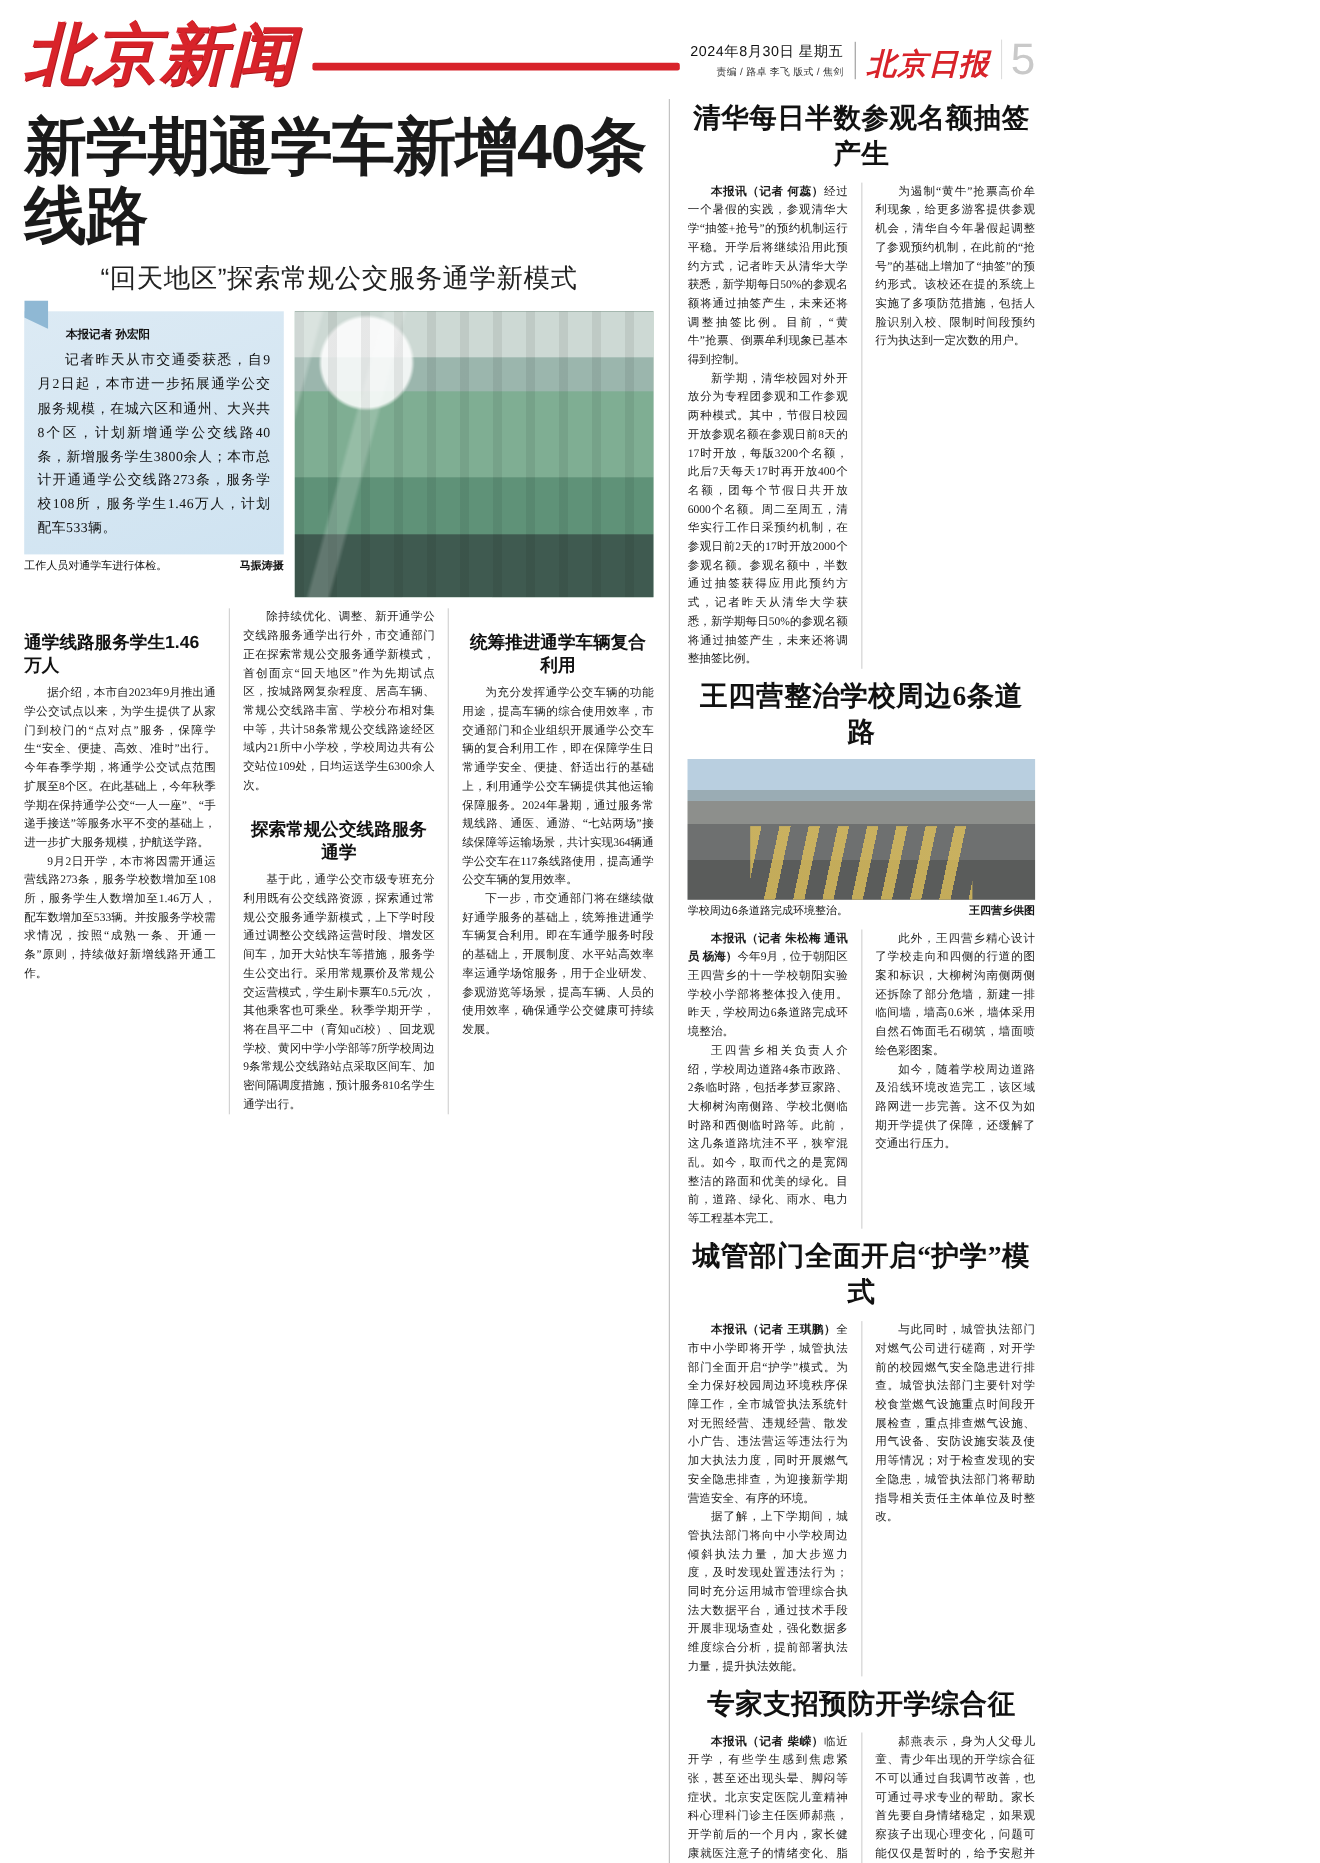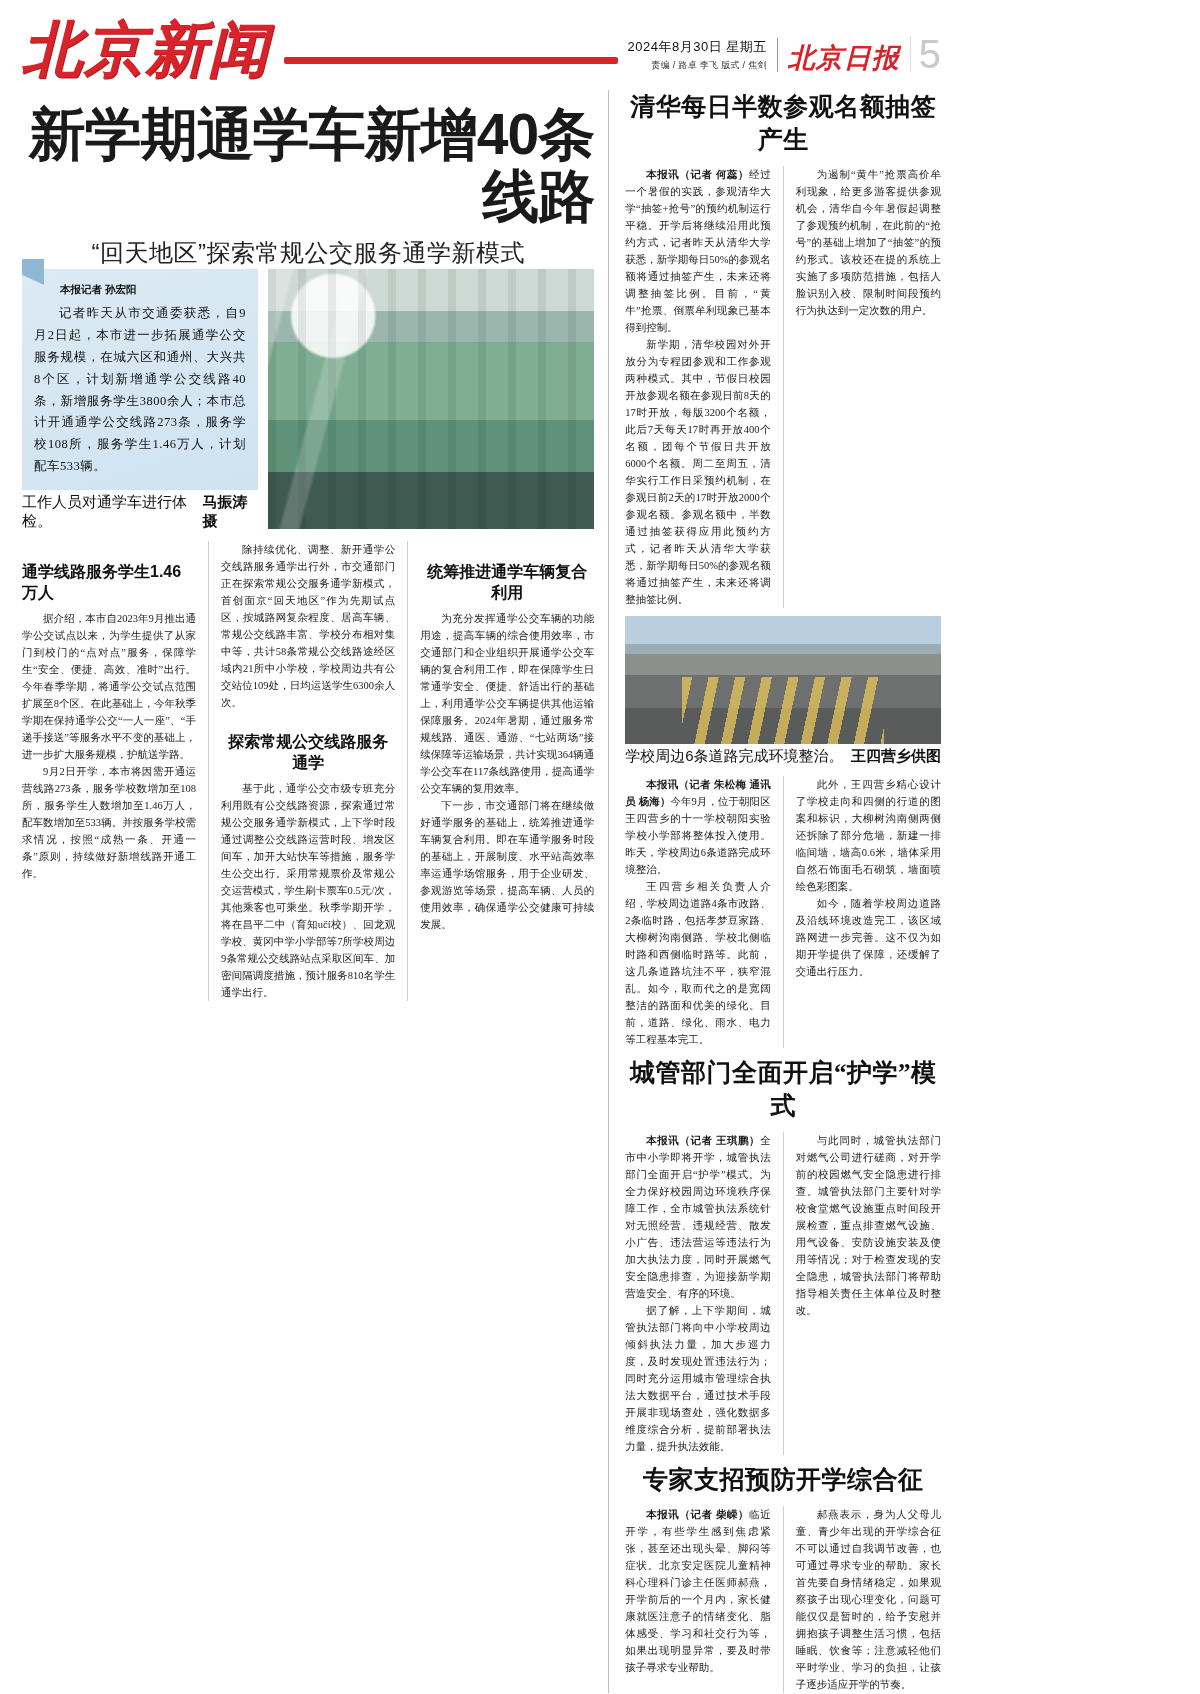--- a/index.html
+++ b/index.html
@@ -24,21 +24,21 @@
   .mast-right{ display:flex; align-items:flex-end; gap:10px; padding-bottom:14px;}
   .mast-dateblock{ text-align:right; padding-right:10px; border-right:1px solid #999;}
   .mast-date{ font-family:"Liberation Sans",sans-serif; font-size:13px; font-weight:normal; letter-spacing:.5px;}
   .mast-editors{ font-family:"Liberation Sans",sans-serif; font-size:9px; color:#333; margin-top:3px; letter-spacing:.3px;}
   .mast-paper{ font-size:27px; font-weight:bold; color:#d8232a; font-style:italic; letter-spacing:1px; line-height:1;}
   .mast-pageno{ font-size:40px; color:#c9c9c9; font-family:"Liberation Sans",sans-serif; line-height:.9; padding-left:8px; border-left:1px solid #ddd;}
 
   
   .hl-main{
     font-family:"Liberation Sans",sans-serif;
-    font-weight:bold; font-size:57px; text-align:right;
+    font-weight:bold; font-size:57px; text-align:left;
     letter-spacing:-1px; line-height:1.08; color:#1a1a1a;
     margin-top:14px;
   }
   .hl-sub{
     font-family:"Liberation Sans",sans-serif;
     font-size:24px; text-align:center; color:#222; margin-top:10px; letter-spacing:.5px;
   }
   .hl-sec{
     font-family:"Liberation Serif",serif; font-weight:bold; font-size:30px;
     text-align:center; color:#111; letter-spacing:0px;
@@ -57,21 +57,21 @@
     font-family:"Liberation Serif",serif;
   }
   .byline{ font-family:"Liberation Sans",sans-serif; font-weight:bold; font-size:10.5px;}
 
   
   .topzone{ display:flex; gap:0; margin-top:4px; }
   .topleft{ width:740px; padding-right:14px; border-right:1px solid #bdbdbd; }
   .topright{ width:416px; padding-left:16px; }
 
   
-  .leadrow{ display:flex; gap:10px; }
+  .leadrow{ display:flex; margin-top:14px; gap:10px; }
   .leadcol{ width:236px; flex:0 0 236px; }
   .bluebox{
     background:linear-gradient(160deg,#dceaf4 0%, #cfe3f1 100%);
     padding:14px 12px 12px 12px; position:relative; min-height:180px;
   }
   .bluebox:before{
     content:""; position:absolute; left:0; top:-10px; width:22px; height:26px;
     background:#8fb8d4; clip-path:polygon(0 0,100% 0,100% 100%,0 60%);
   }
   .bluebox .byline{ padding-left:26px; margin-bottom:6px;}
@@ -125,21 +125,21 @@
   .ph-inset{
     background:linear-gradient(180deg,#86a262 0 22%, #4f7138 22% 62%, #3b5b2e 62% 100%);
   }
   .ph-inset:after{
     content:""; position:absolute; left:10%; bottom:10%; width:80%; height:50%;
     background:
       radial-gradient(ellipse at 20% 60%, #f2f2f2 0 9%, transparent 10%),
       radial-gradient(ellipse at 52% 55%, #2f5fa8 0 9%, transparent 10%),
       radial-gradient(ellipse at 82% 62%, #e8e8e8 0 9%, transparent 10%);
   }
-  .cap-row{ display:flex; justify-content:space-between; font-size:15px; font-family:"Liberation Sans",sans-serif; margin-top:3px;}
+  .cap-row{ display:flex; justify-content:space-between; font-size:10px; font-family:"Liberation Sans",sans-serif; margin-top:3px;}
 
   .inset-tag{
     position:absolute; font-size:9px; background:rgba(255,255,255,.9); color:#111;
     padding:1px 4px; font-family:"Liberation Sans",sans-serif;
   }
 </style>
 </head>
 <body>
 
 <div class="page">
@@ -211,20 +211,21 @@
             <p class="body"><b class="byline">本报讯（记者  何蕊）</b><span>经过一个暑假的实践，参观清华大学“抽签+抢号”的预约机制运行平稳。开学后将继续沿用此预约方式，记者昨天从清华大学获悉，新学期每日50%的参观名额将通过抽签产生，未来还将调整抽签比例。目前，“黄牛”抢票、倒票牟利现象已基本得到控制。</span></p>
             <p class="body">新学期，清华校园对外开放分为专程团参观和工作参观两种模式。其中，节假日校园开放参观名额在参观日前8天的17时开放，每版3200个名额，此后7天每天17时再开放400个名额，团每个节假日共开放6000个名额。周二至周五，清华实行工作日采预约机制，在参观日前2天的17时开放2000个参观名额。参观名额中，半数通过抽签获得应用此预约方式，记者昨天从清华大学获悉，新学期每日50%的参观名额将通过抽签产生，未来还将调整抽签比例。</p>
           </div>
           <div class="col sep">
             <p class="body">为遏制“黄牛”抢票高价牟利现象，给更多游客提供参观机会，清华自今年暑假起调整了参观预约机制，在此前的“抢号”的基础上增加了“抽签”的预约形式。该校还在提的系统上实施了多项防范措施，包括人脸识别入校、限制时间段预约行为执达到一定次数的用户。</p>
           </div>
         </div>
       </div>
 
       <div style="margin-top:8px;">
+        <div class="hl-right">王四营整治学校周边6条道路</div>
         <div class="photo ph-road" style="height:128px; margin-top:8px;"></div>
         <div class="cap-row">
           <span>学校周边6条道路完成环境整治。</span>
           <b>王四营乡供图</b>
         </div>
         <div class="colwrap">
           <div class="col">
             <p class="body"><b class="byline">本报讯（记者  朱松梅  通讯员  杨海）</b><span>今年9月，位于朝阳区王四营乡的十一学校朝阳实验学校小学部将整体投入使用。昨天，学校周边6条道路完成环境整治。</span></p>
             <p class="body">王四营乡相关负责人介绍，学校周边道路4条市政路、2条临时路，包括孝梦豆家路、大柳树沟南侧路、学校北侧临时路和西侧临时路等。此前，这几条道路坑洼不平，狭窄混乱。如今，取而代之的是宽阔整洁的路面和优美的绿化。目前，道路、绿化、雨水、电力等工程基本完工。</p>
           </div>

